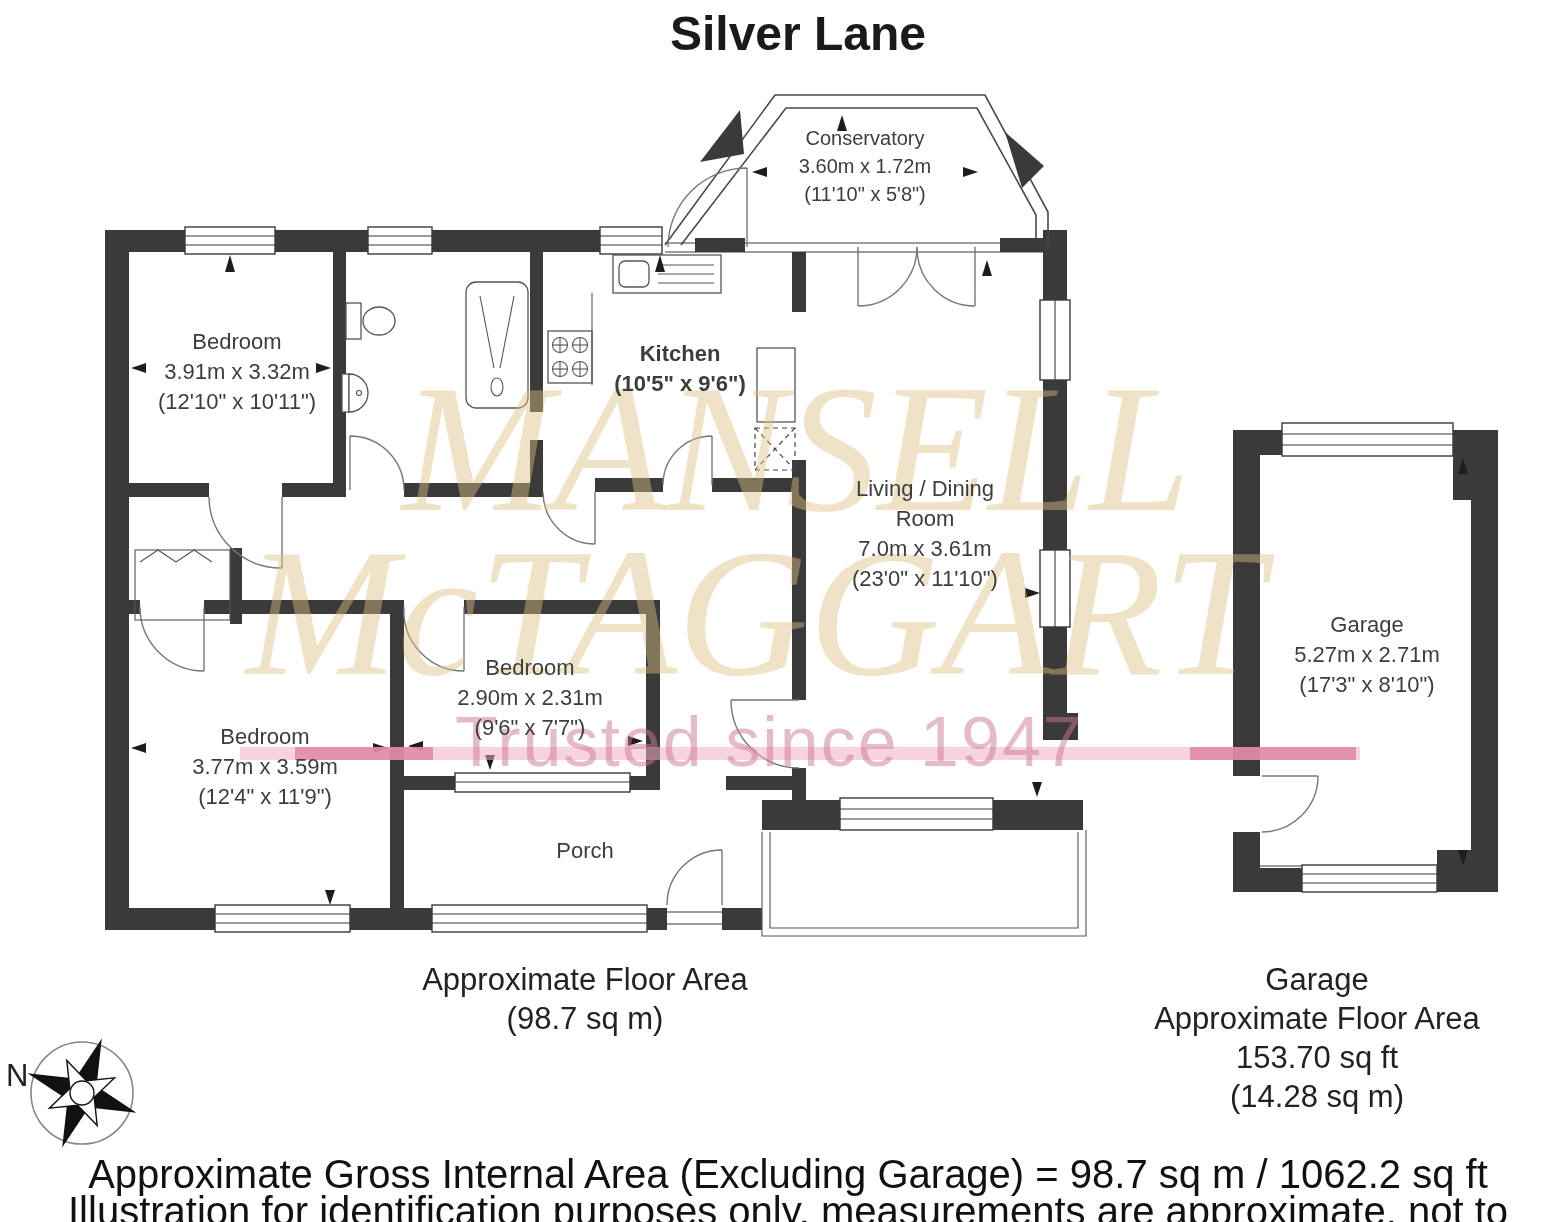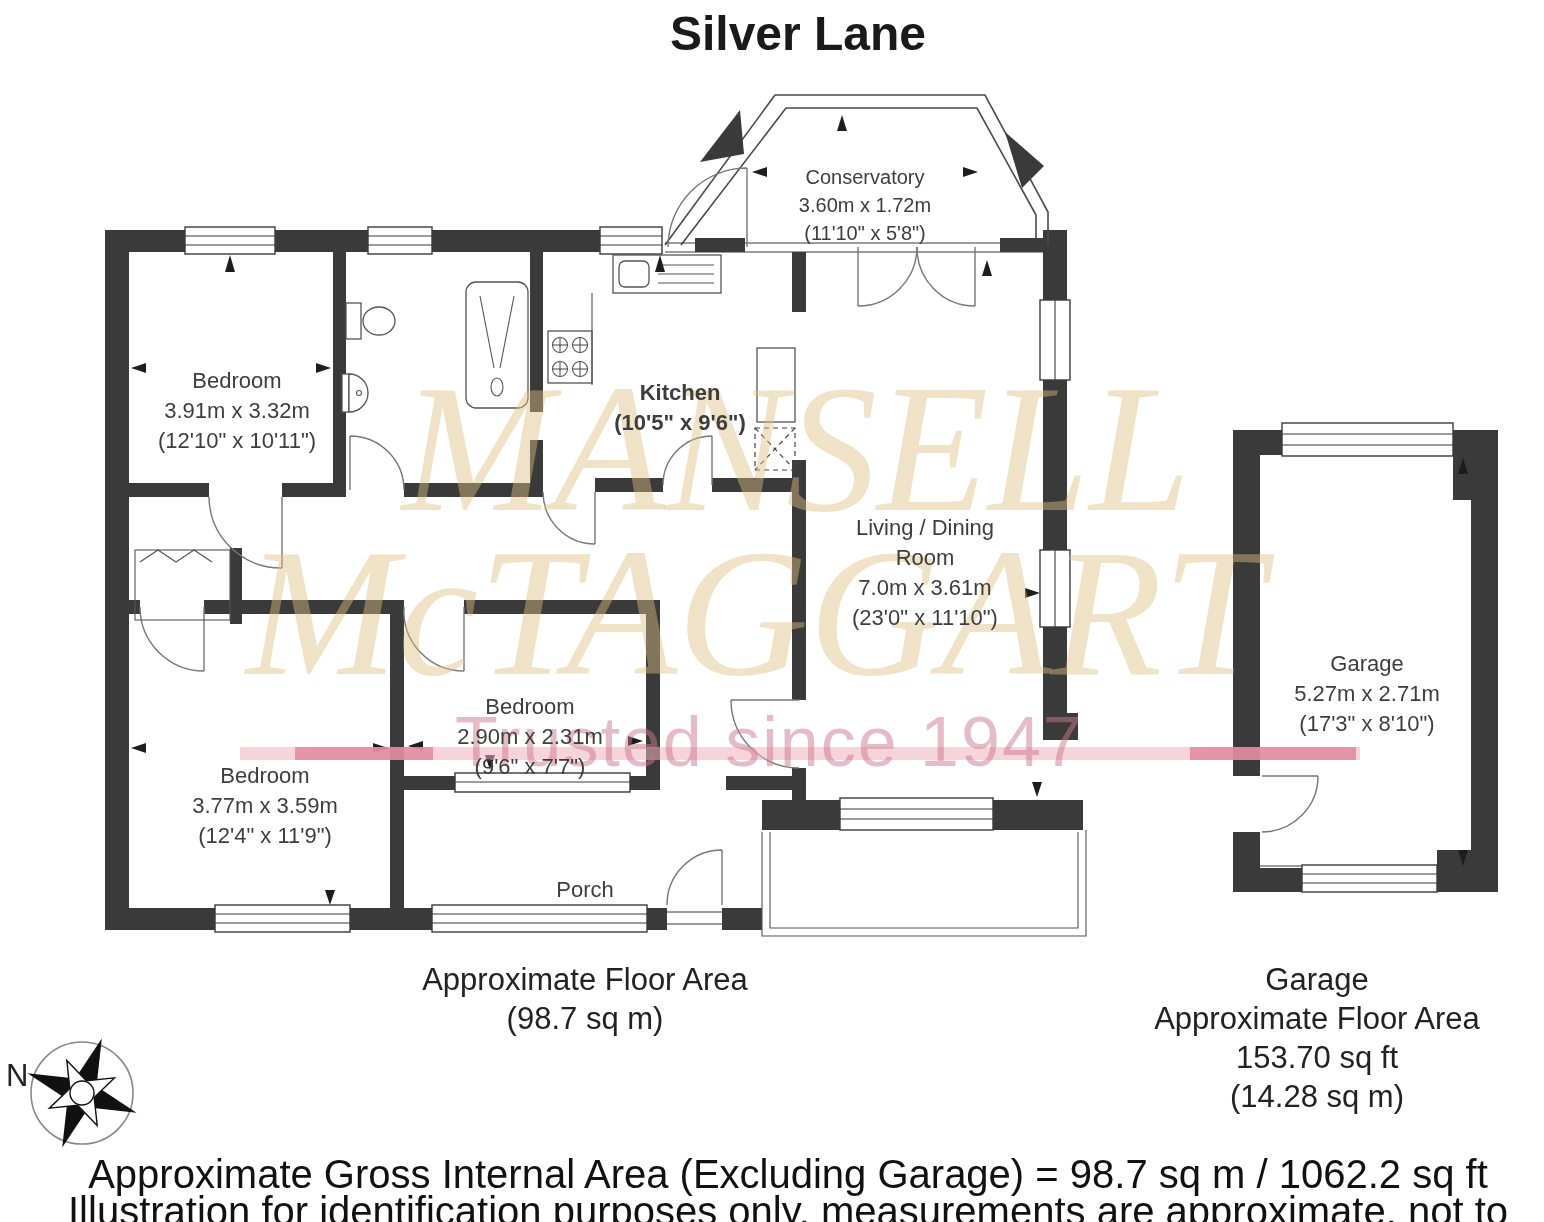--- a/index.html
+++ b/index.html
@@ -20,21 +20,21 @@
   .wm-serif{position:absolute;font-family:"Liberation Serif", serif;font-style:italic;
             font-weight:400;color:rgba(222,190,130,0.45);line-height:1;white-space:nowrap;}
   #wm-line1{left:402px;top:358px;font-size:182px;}
   #wm-line2{left:246px;top:522px;font-size:182px;}
   .stripe{position:absolute;height:13px;top:747px;background:rgba(240,175,192,0.55);}
   .stripe.dark{background:rgba(225,135,160,0.85);}
   #wm-tagline{position:absolute;left:455px;top:702px;font-size:70px;letter-spacing:2px;
               color:rgba(205,120,145,0.5);white-space:nowrap;}
   
   #labels{position:absolute;inset:0;z-index:3;}
-  .lbl{position:absolute;text-align:center;font-size:22px;line-height:30px;color:#3d3d3d;margin-top:39px;}
+  .lbl{position:absolute;text-align:center;font-size:22px;line-height:30px;color:#3d3d3d;}
   .lbl.small{font-size:20px;line-height:28px;}
   #title{position:absolute;left:0;right:0;top:6px;text-align:center;font-size:48px;
          font-weight:bold;color:#1a1a1a;transform:translateX(26px);}
   .area-block{position:absolute;text-align:center;font-size:31px;line-height:39px;color:#222;}
   .footer-line{position:absolute;left:0;right:0;text-align:center;font-size:40px;color:#111;margin-left:32px;}
   #north-n{position:absolute;left:6px;top:1058px;font-size:31px;color:#222;}
 </style>
 </head>
 <body>
 

